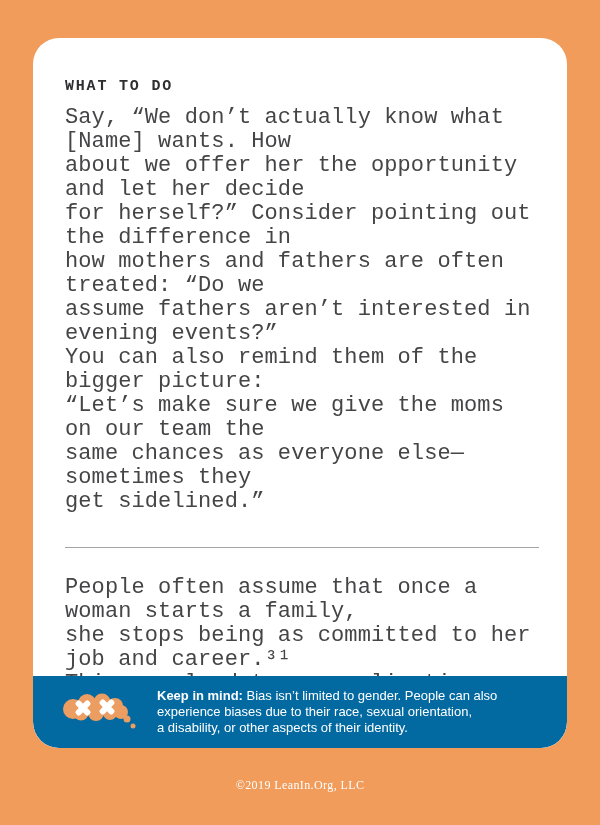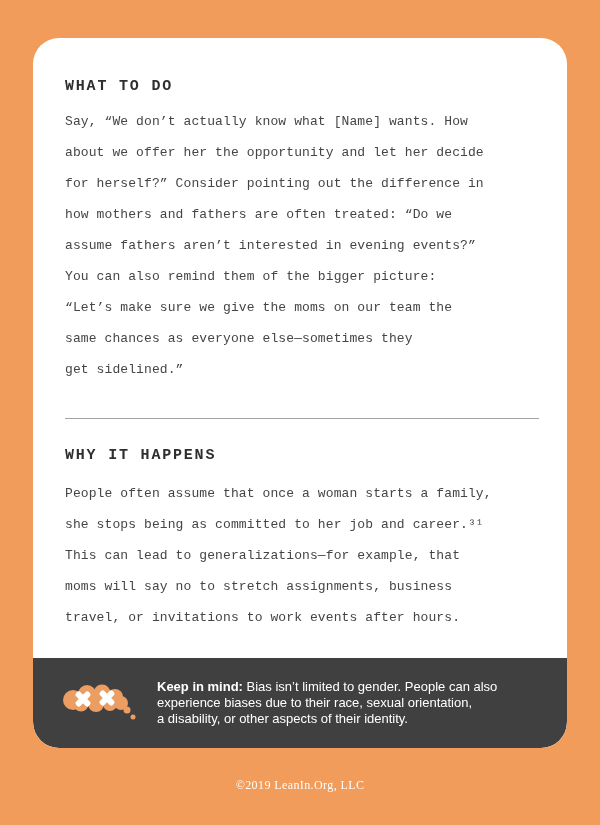--- a/index.html
+++ b/index.html
@@ -26,42 +26,42 @@
   }
   .sec-heading {
     margin: 0;
     font-size: 15px;
     font-weight: bold;
     letter-spacing: 1.8px;
     color: #2F2F31;
   }
   .body-text {
     margin: 11px 0 0 0;
-    font-size: 13px;
-    line-height: 31px;
+    font-size: 22px;
+    line-height: 24px;
     letter-spacing: 0.1px;
     color: #454547;
     white-space: pre-line;
   }
   .divider {
     border: none;
     border-top: 1px solid #A3A3A3;
     margin: 33px 0 28px 0;
   }
   .subtitle {
     margin: 7px 0 0 0;
     font-size: 18px;
     font-style: italic;
     color: #454547;
   }
   .banner {
     position: absolute;
     left: 0; right: 0; bottom: 0;
-    height: 90px;
-    background: #404040;
+    height: 72px;
+    background: #0369a1;
     border-radius: 0 0 26px 26px;
     display: flex;
     align-items: center;
     padding: 0 16px 0 28px;
   }
   .banner-icon { flex: 0 0 auto; display: block; margin-top: 2px; }
   .banner-text {
     margin: 0 0 0 16px;
     color: #FFFFFF;
     font-size: 13px;
@@ -91,21 +91,20 @@
 for herself?” Consider pointing out the difference in
 how mothers and fathers are often treated: “Do we
 assume fathers aren’t interested in evening events?”
 You can also remind them of the bigger picture:
 “Let’s make sure we give the moms on our team the
 same chances as everyone else—sometimes they
 get sidelined.”</p>
 
     <hr class="divider">
 
-    <h2 class="sec-heading">WHY IT HAPPENS</h2>
 
 
     <p class="body-text" style="margin-top:14px">People often assume that once a woman starts a family,
 she stops being as committed to her job and career.³¹
 This can lead to generalizations—for example, that
 moms will say no to stretch assignments, business
 travel, or invitations to work events after hours.</p>
   </div>
 
   <div class="banner">

